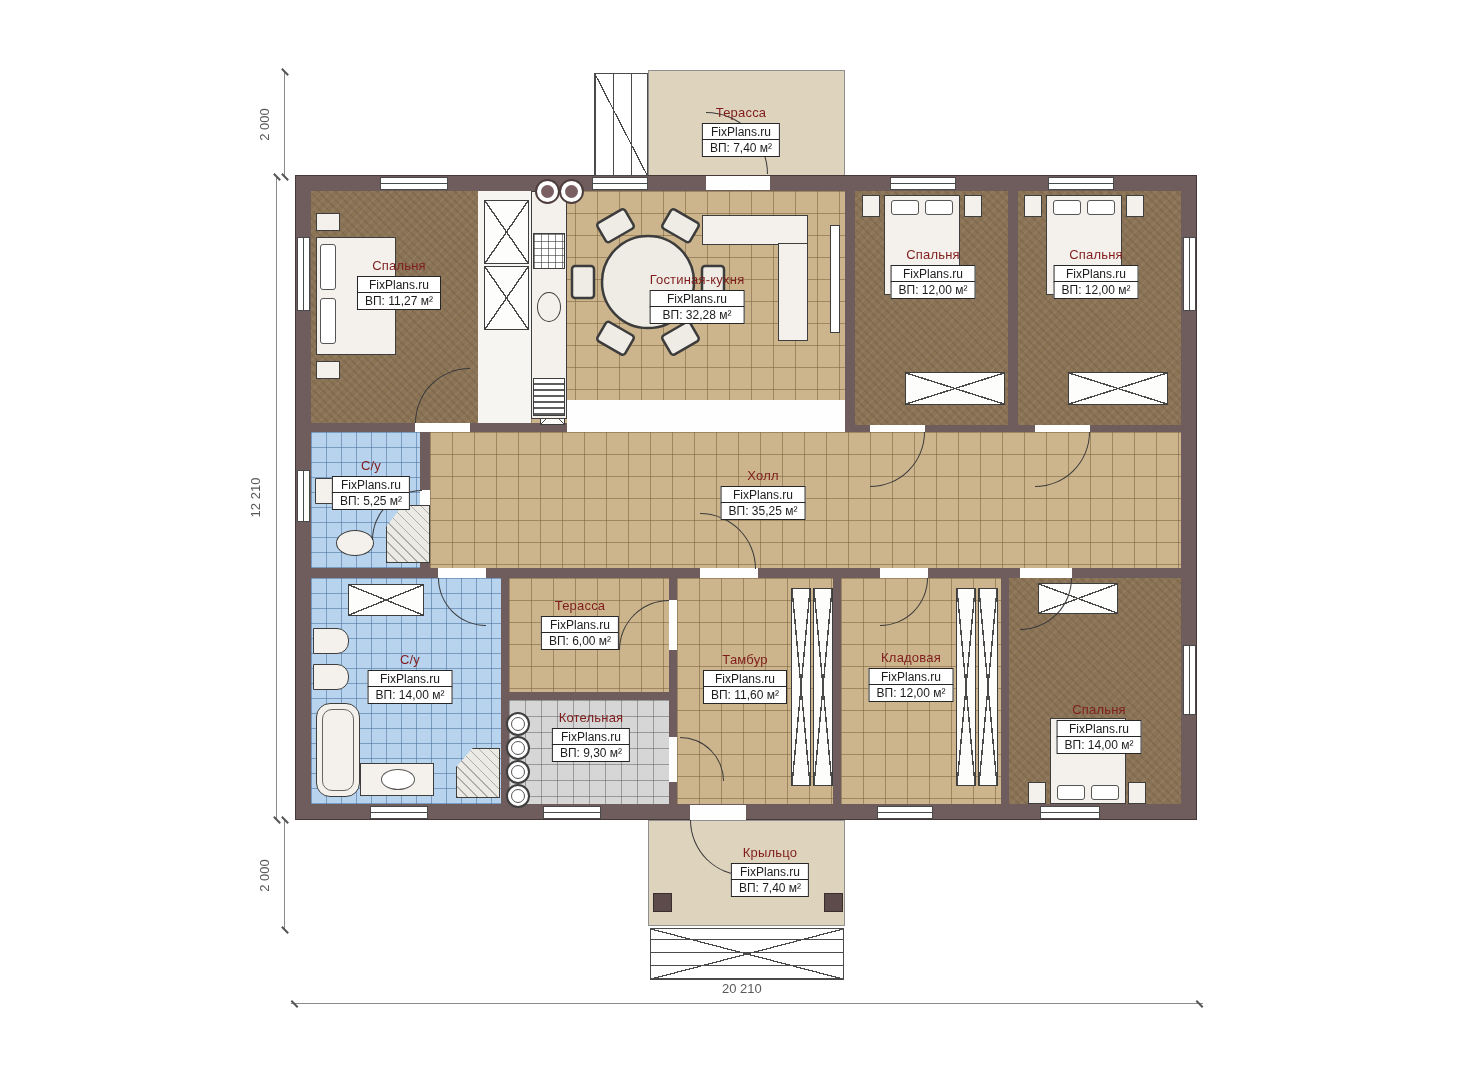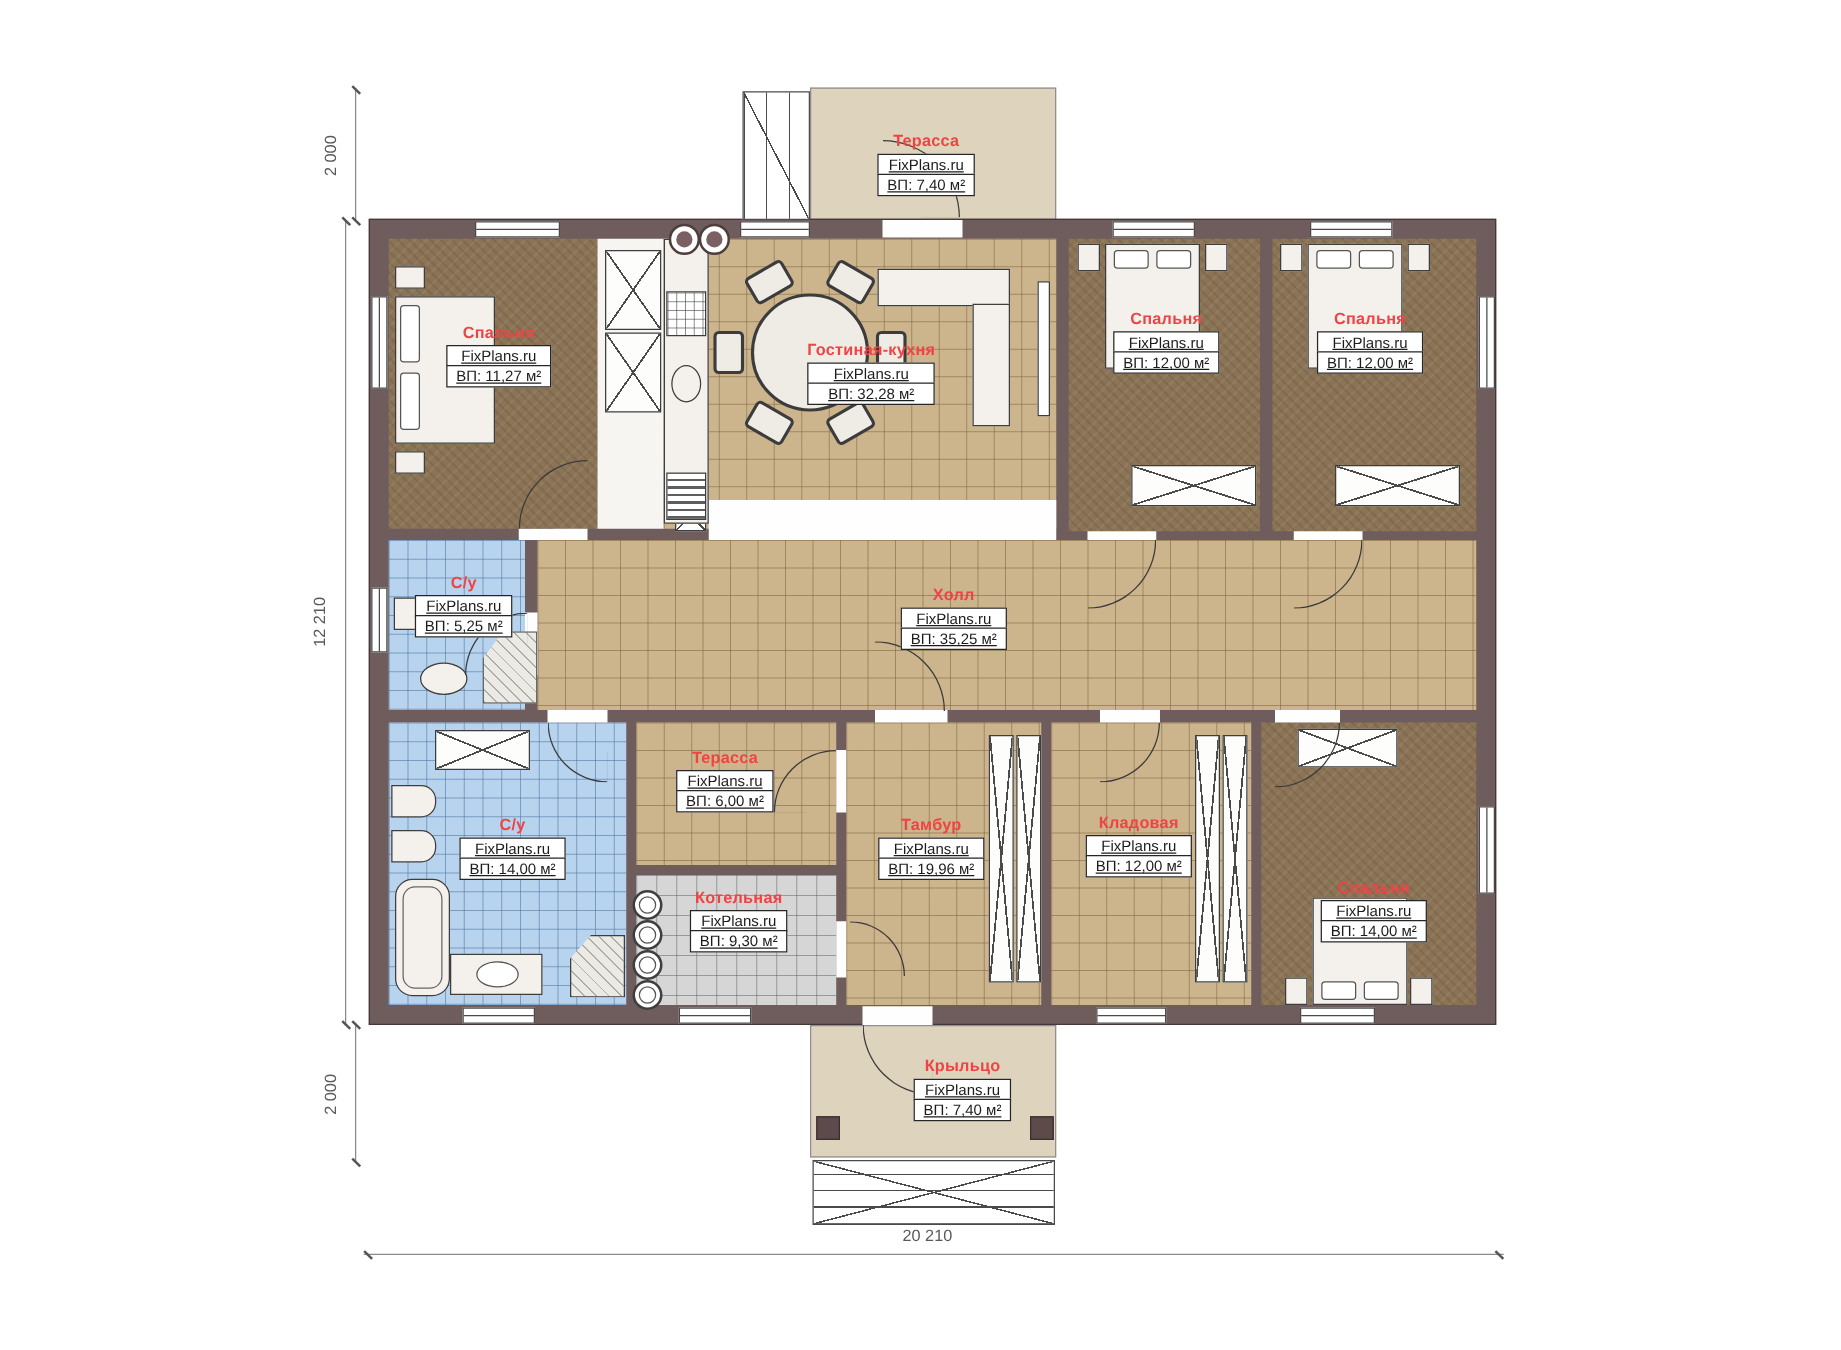--- a/index.html
+++ b/index.html
@@ -34,22 +34,22 @@
     background-color:#d6d6d6;
     background-image:
       linear-gradient(rgba(90,90,90,.5) 1px, transparent 1px),
       linear-gradient(90deg, rgba(90,90,90,.5) 1px, transparent 1px);
     background-size:16px 16px;
   }
   .floor-white{background:#f7f5f1;}
   .floor-beige{background:#ded3bc;border:1px solid #8f8f8f;}
   
   .room-label{position:absolute;transform:translateX(-50%);text-align:center;z-index:40;}
-  .room-name{font-weight:bold;font-size:13px;color:#ef4444;margin-bottom:3px;letter-spacing:.2px;}
-  .badge{display:block;background:#fff;border:1.6px solid #262626;padding:1px 7px;font-size:12px;color:#1c1c1c;white-space:nowrap;text-decoration:underline;}
+  .room-name{font-weight:normal;font-size:13px;color:#7f1d1d;margin-bottom:3px;letter-spacing:.2px;}
+  .badge{display:block;background:#fff;border:1.6px solid #262626;padding:1px 7px;font-size:12px;color:#1c1c1c;white-space:nowrap;}
   .badge + .badge{margin-top:-1.6px;}
   
   .window{position:absolute;background:#fff;border:1px solid #4a4a4a;box-sizing:border-box;z-index:20;}
   .window.h{background-image:linear-gradient(#4a4a4a,#4a4a4a);background-size:100% 1px;background-position:center;background-repeat:no-repeat;}
   .window.v{background-image:linear-gradient(#4a4a4a,#4a4a4a);background-size:1px 100%;background-position:center;background-repeat:no-repeat;}
   .opening{position:absolute;background:#fefefe;z-index:18;}
   
   .arc{position:absolute;box-sizing:border-box;z-index:30;}
   .arc.tr{border-top:1.5px solid #3a3a3a;border-right:1.5px solid #3a3a3a;border-top-right-radius:100%;}
   .arc.tl{border-top:1.5px solid #3a3a3a;border-left:1.5px solid #3a3a3a;border-top-left-radius:100%;}
@@ -353,21 +353,21 @@
 
 <div class="room-label" style="left:591px;top:710px;">
   <div class="room-name">Котельная</div>
   <span class="badge">FixPlans.ru</span>
   <span class="badge">ВП: 9,30 м²</span>
 </div>
 
 <div class="room-label" style="left:745px;top:652px;">
   <div class="room-name">Тамбур</div>
   <span class="badge">FixPlans.ru</span>
-  <span class="badge">ВП: 19,96 м²</span>
+  <span class="badge">ВП: 11,60 м²</span>
 </div>
 
 <div class="room-label" style="left:911px;top:650px;">
   <div class="room-name">Кладовая</div>
   <span class="badge">FixPlans.ru</span>
   <span class="badge">ВП: 12,00 м²</span>
 </div>
 
 <div class="room-label" style="left:1099px;top:702px;">
   <div class="room-name">Спальня</div>

